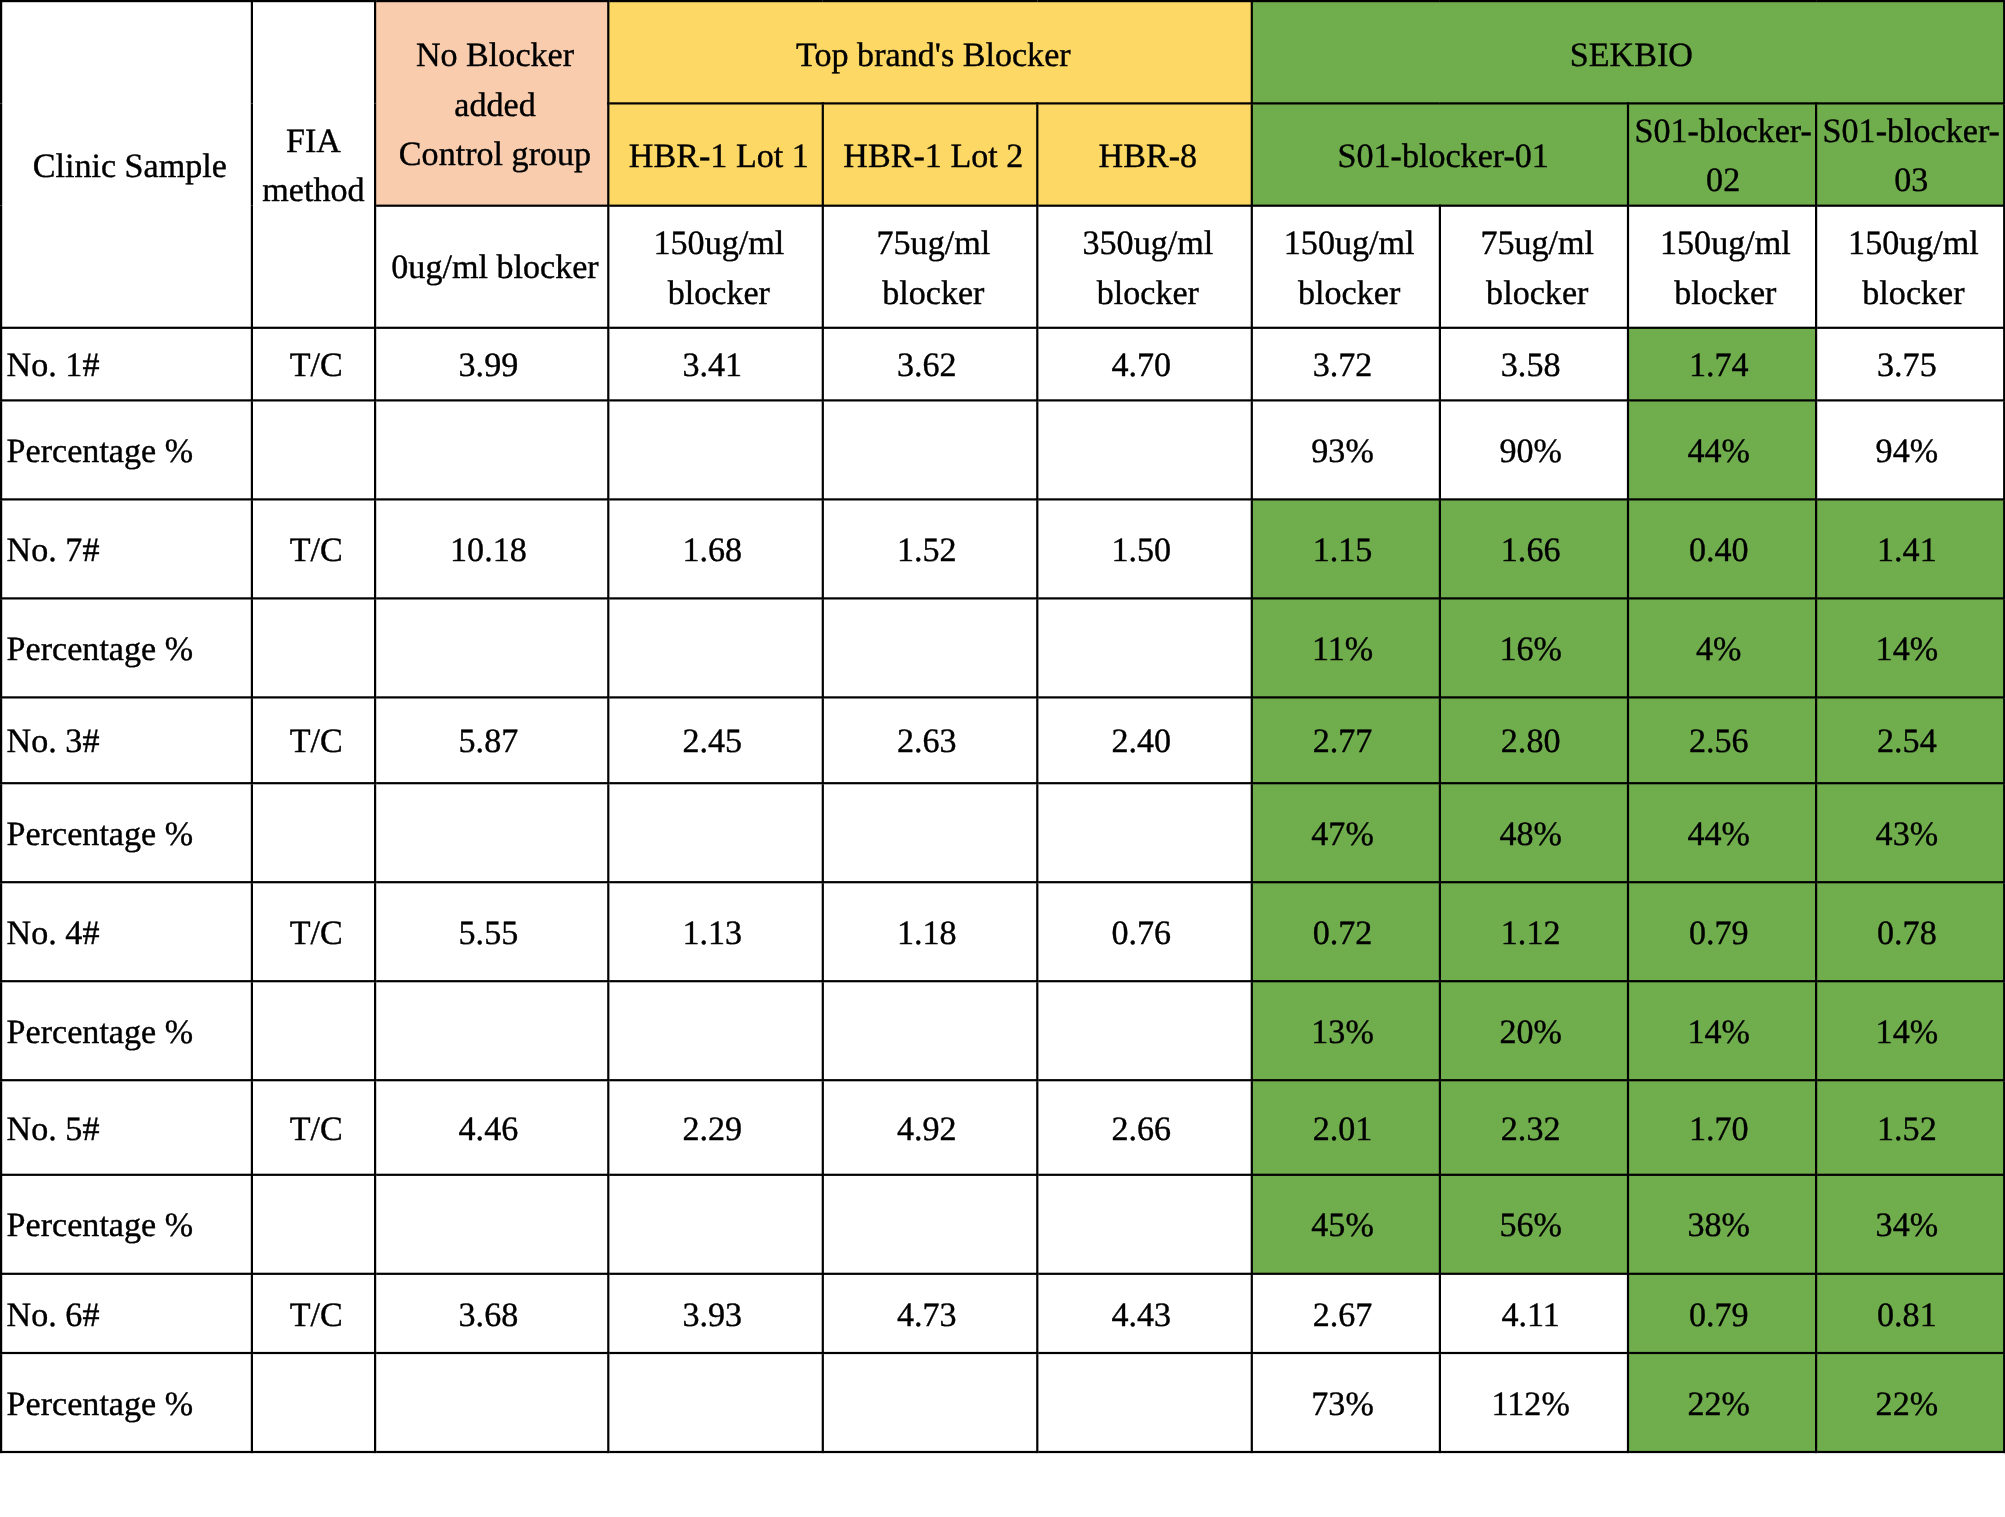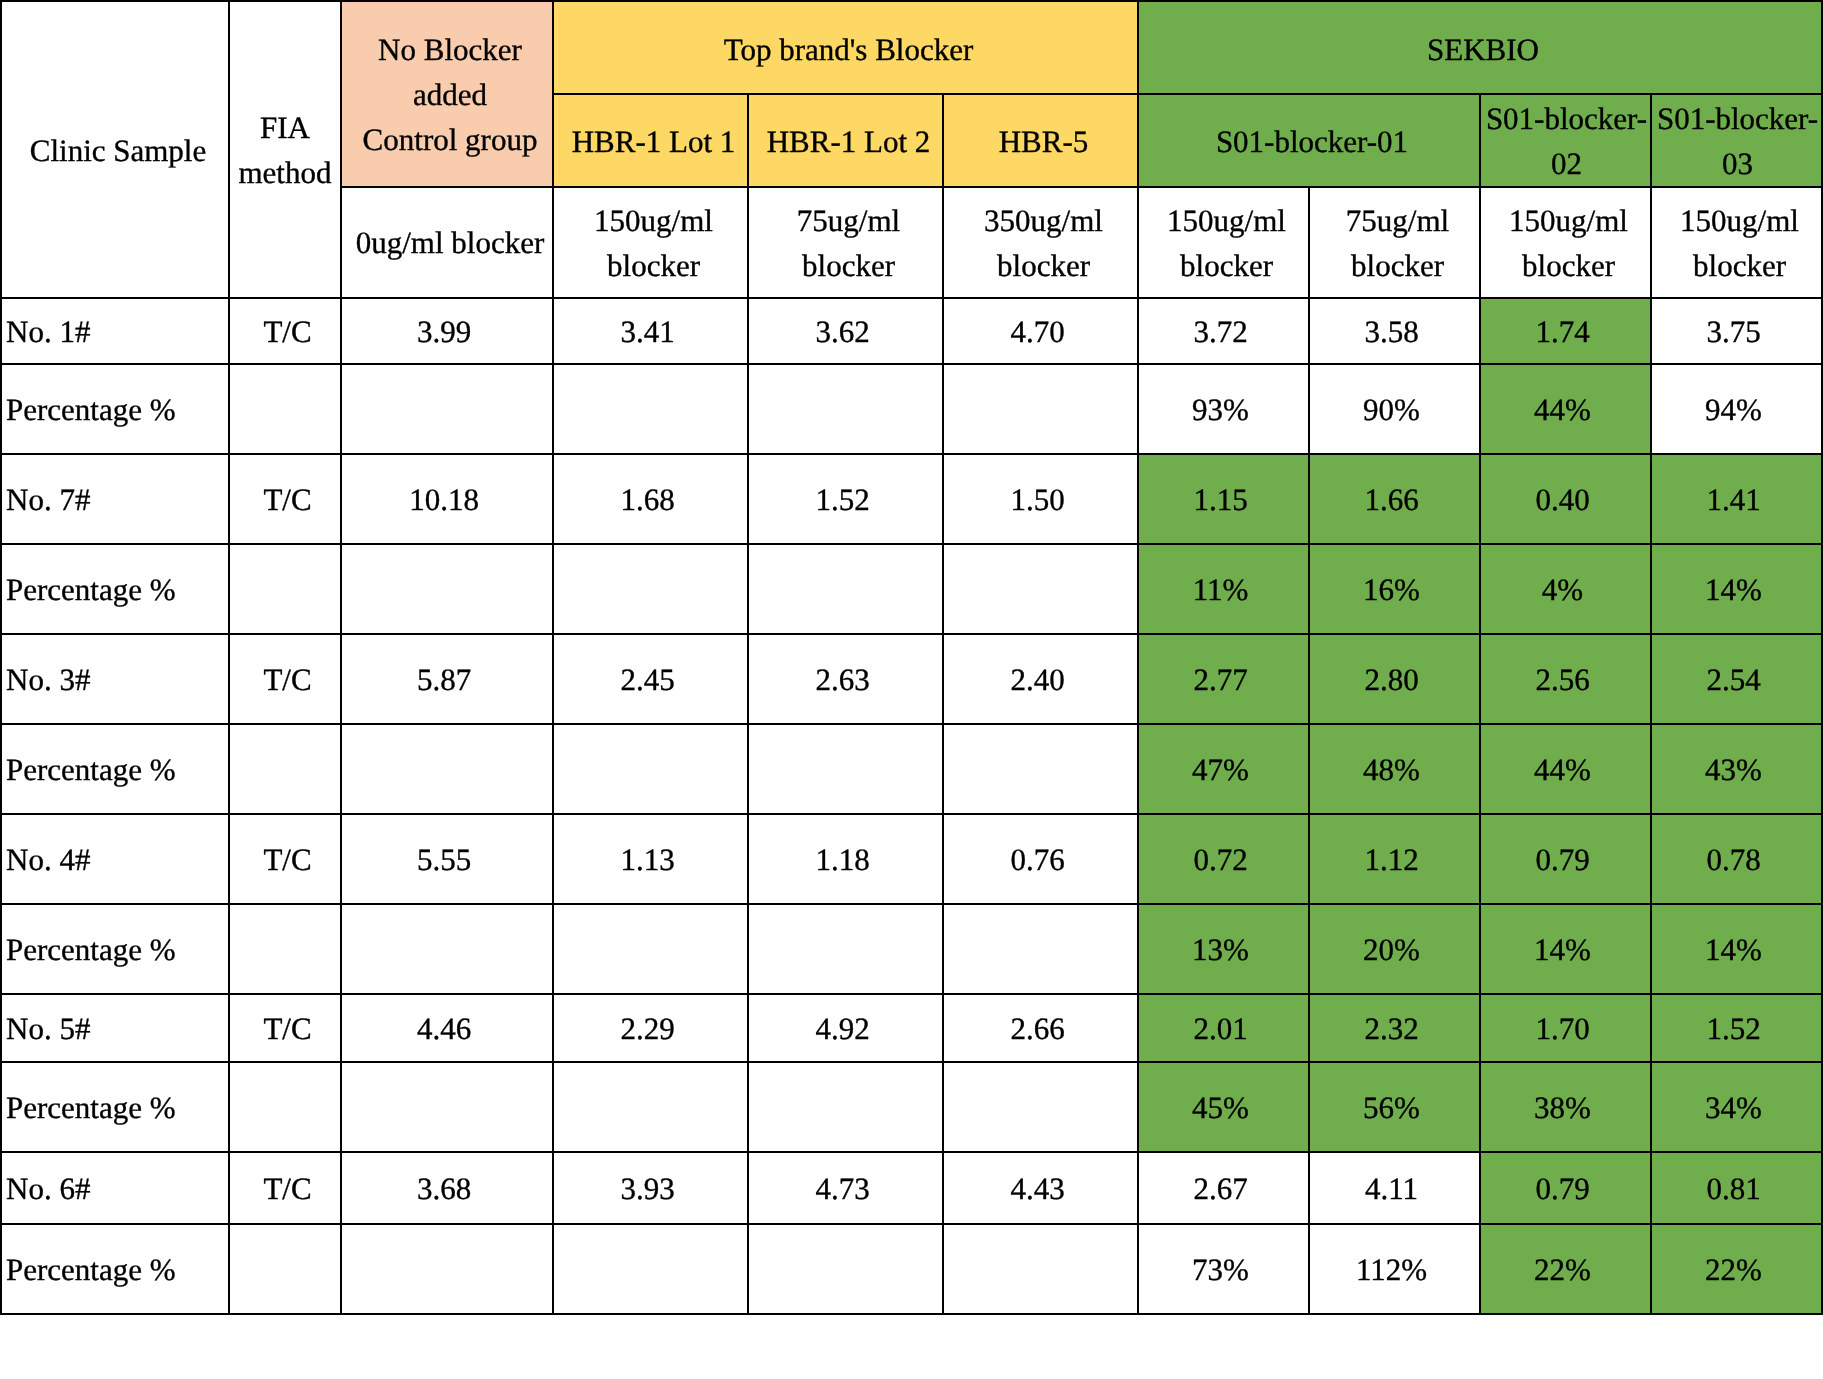--- a/index.html
+++ b/index.html
@@ -48,21 +48,21 @@
 method</span></td>
       <td rowspan="2" class="hd bg-pink"><span>No Blocker
 added
 Control group</span></td>
       <td colspan="3" class="hd r1 bg-yellow"><span>Top brand's Blocker</span></td>
       <td colspan="4" class="hd r1 bg-green"><span>SEKBIO</span></td>
     </tr>
     <tr id="hdr2" style="height: 66px;">
       <td class="hd bg-yellow"><span>HBR-1 Lot 1</span></td>
       <td class="hd bg-yellow"><span>HBR-1 Lot 2</span></td>
-      <td class="hd bg-yellow"><span>HBR-5</span></td>
+      <td class="hd bg-yellow"><span>HBR-8</span></td>
       <td colspan="2" class="hd bg-green"><span>S01-blocker-01</span></td>
       <td class="hd tight bg-green"><span>S01-blocker-
 02</span></td>
       <td class="hd tight bg-green"><span>S01-blocker-
 03</span></td>
     </tr>
     <tr id="hdr3" style="height: 111px;">
         <td class="hd bg-white"><span>0ug/ml blocker</span></td>
         <td class="hd bg-white"><span>150ug/ml
 blocker</span></td>
@@ -120,21 +120,21 @@
         <td class="mth bg-white"><span></span></td>
         <td class="bg-white"><span></span></td>
         <td class="bg-white"><span></span></td>
         <td class="bg-white"><span></span></td>
         <td class="bg-white"><span></span></td>
         <td class="bg-green"><span>11%</span></td>
         <td class="bg-green"><span>16%</span></td>
         <td class="bg-green"><span>4%</span></td>
         <td class="bg-green"><span>14%</span></td>
       </tr>
-      <tr style="height: 90px;">
+      <tr style="height: 78px;">
         <td class="l bg-white"><span>No. 3#</span></td>
         <td class="mth bg-white"><span>T/C</span></td>
         <td class="bg-white"><span>5.87</span></td>
         <td class="bg-white"><span>2.45</span></td>
         <td class="bg-white"><span>2.63</span></td>
         <td class="bg-white"><span>2.40</span></td>
         <td class="bg-green"><span>2.77</span></td>
         <td class="bg-green"><span>2.80</span></td>
         <td class="bg-green"><span>2.56</span></td>
         <td class="bg-green"><span>2.54</span></td>
@@ -168,21 +168,21 @@
         <td class="mth bg-white"><span></span></td>
         <td class="bg-white"><span></span></td>
         <td class="bg-white"><span></span></td>
         <td class="bg-white"><span></span></td>
         <td class="bg-white"><span></span></td>
         <td class="bg-green"><span>13%</span></td>
         <td class="bg-green"><span>20%</span></td>
         <td class="bg-green"><span>14%</span></td>
         <td class="bg-green"><span>14%</span></td>
       </tr>
-      <tr style="height: 68px;">
+      <tr style="height: 86px;">
         <td class="l bg-white"><span>No. 5#</span></td>
         <td class="mth bg-white"><span>T/C</span></td>
         <td class="bg-white"><span>4.46</span></td>
         <td class="bg-white"><span>2.29</span></td>
         <td class="bg-white"><span>4.92</span></td>
         <td class="bg-white"><span>2.66</span></td>
         <td class="bg-green"><span>2.01</span></td>
         <td class="bg-green"><span>2.32</span></td>
         <td class="bg-green"><span>1.70</span></td>
         <td class="bg-green"><span>1.52</span></td>

